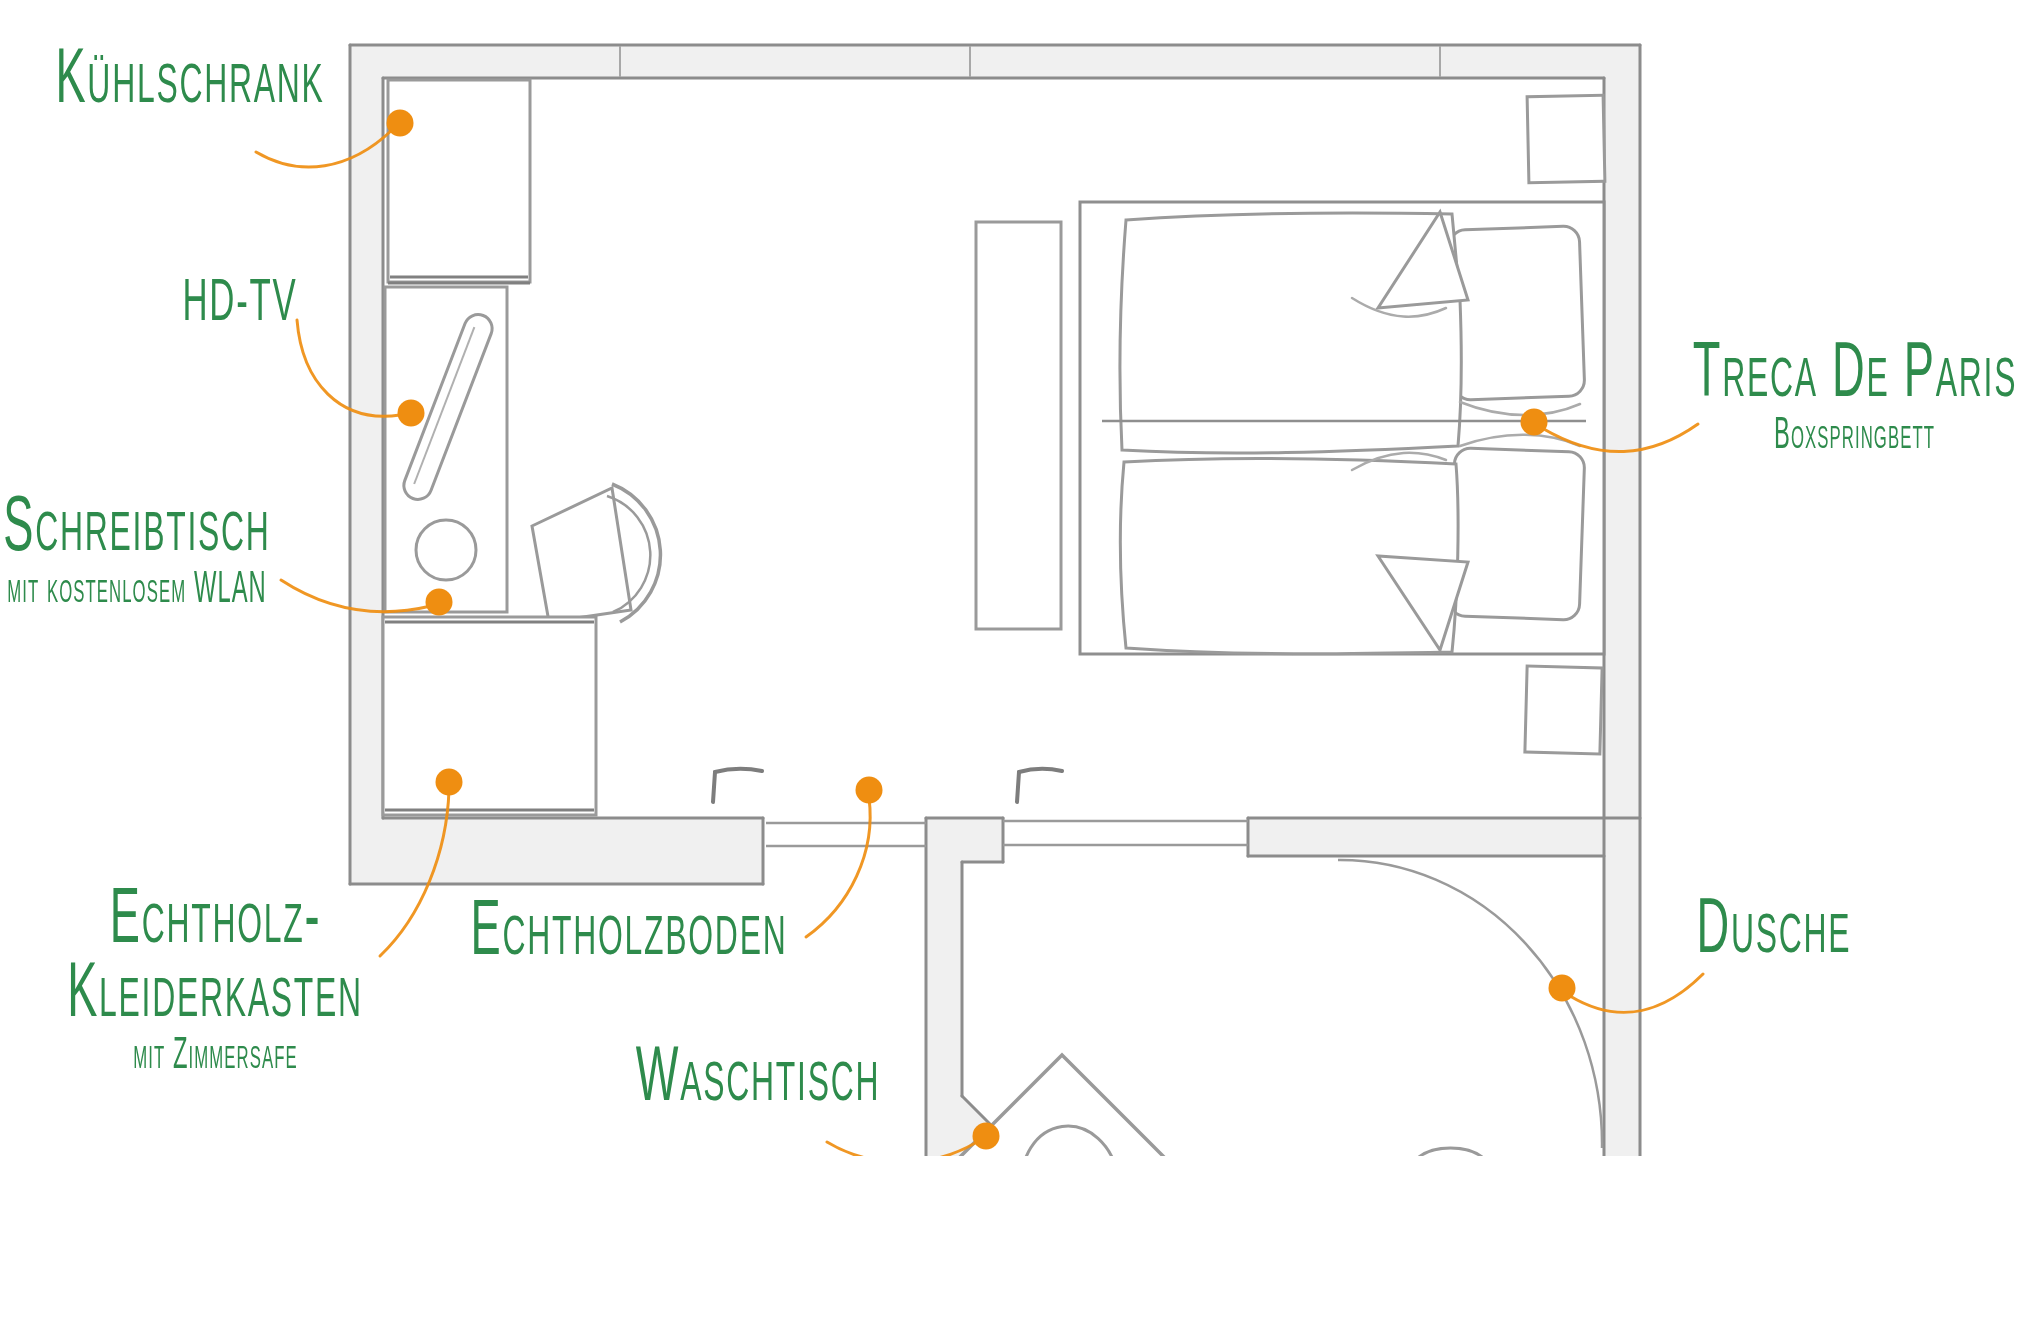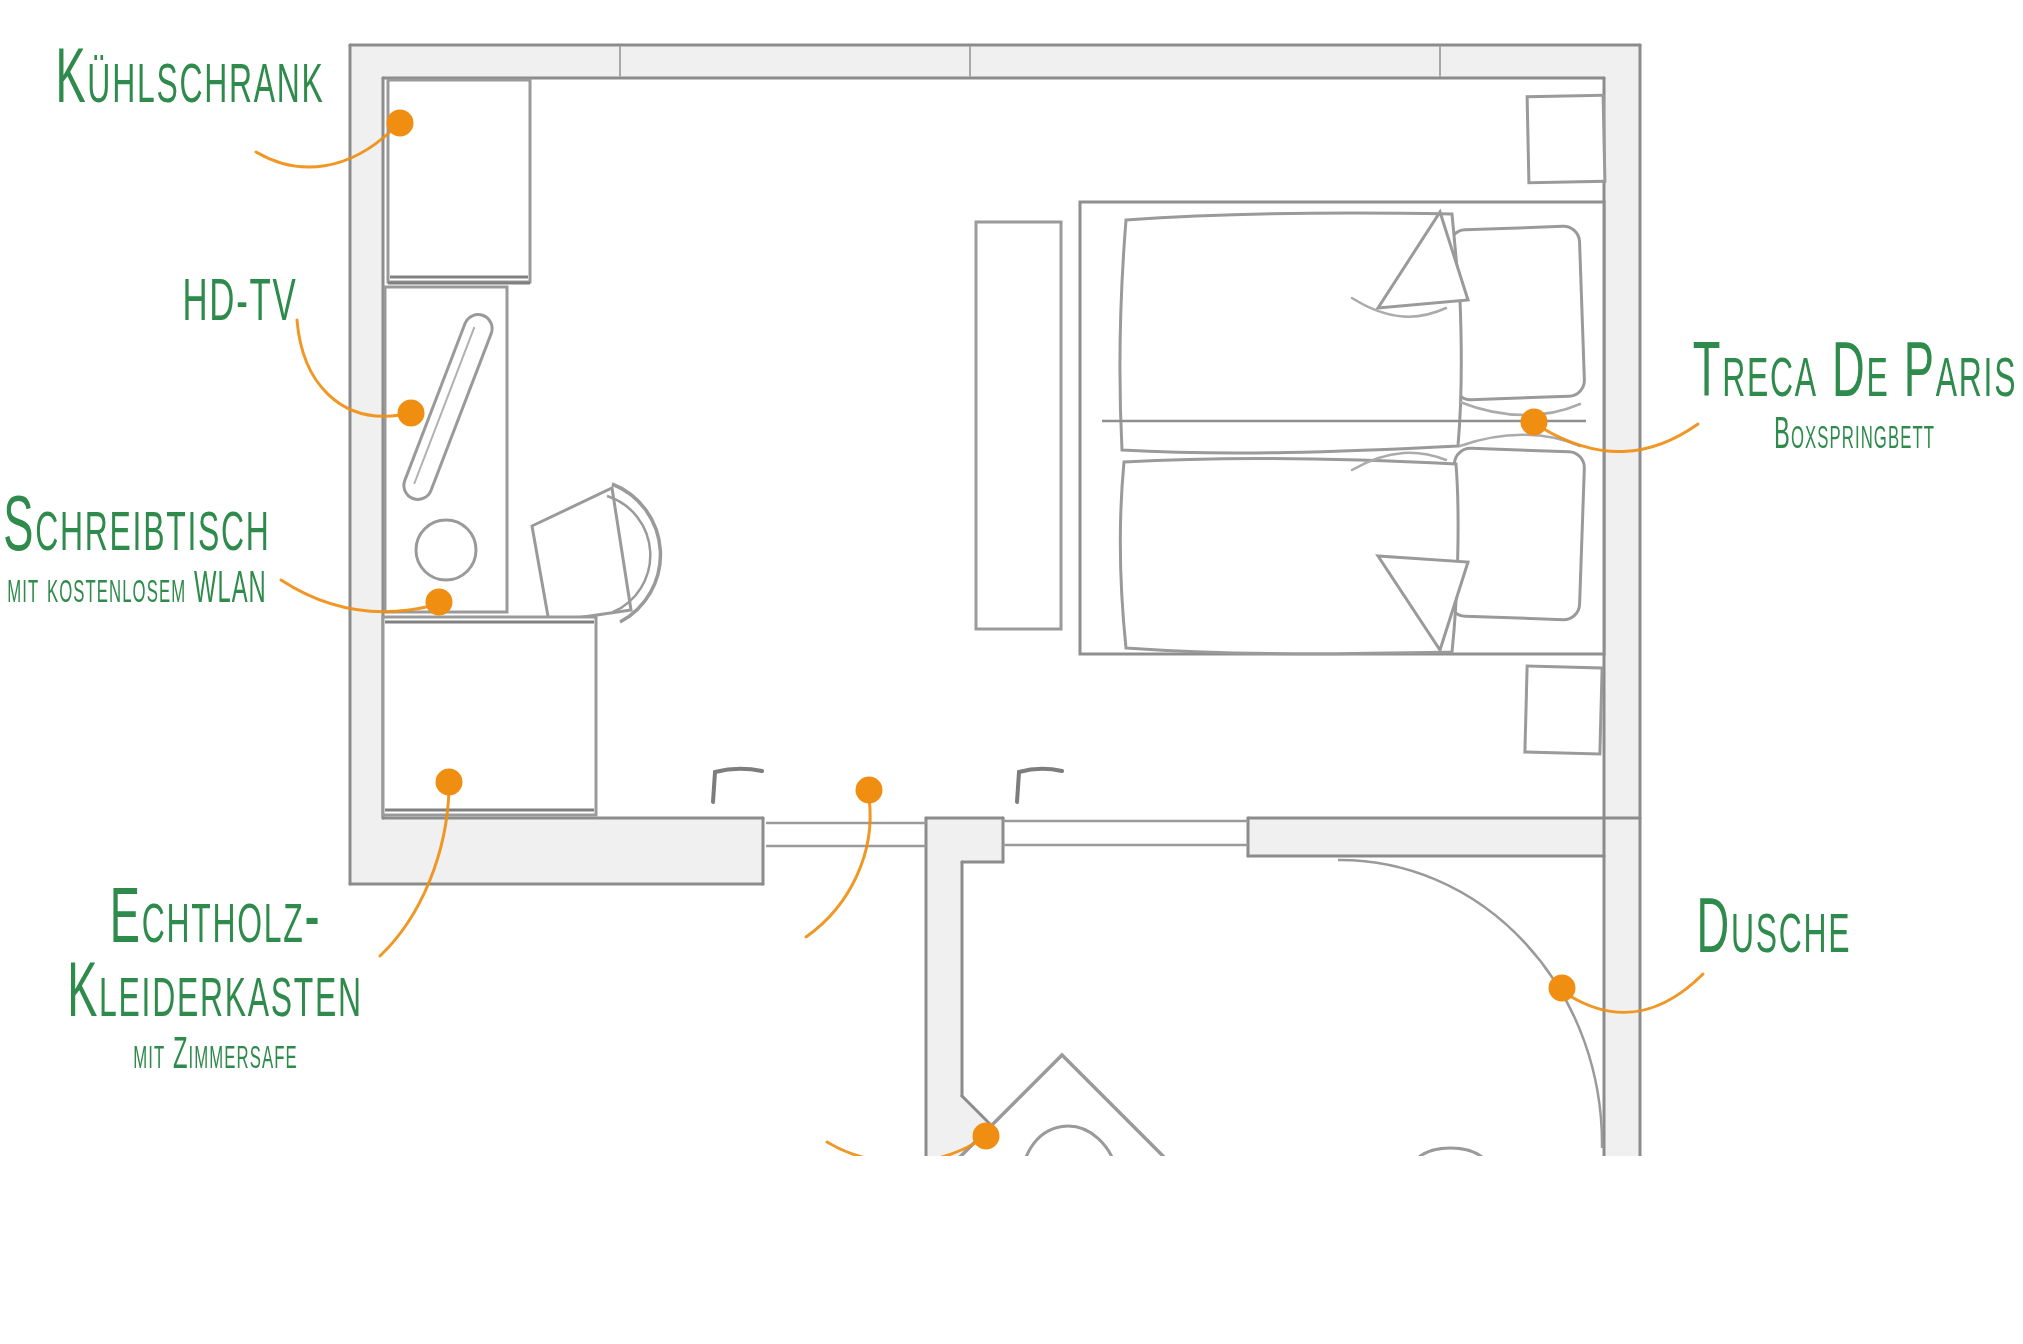--- a/index.html
+++ b/index.html
@@ -198,21 +198,27 @@
     <span class="line main"><span class="squeeze">Schreibtisch</span></span>
     <span class="line sub"><span class="squeeze">mit kostenlosem WLAN</span></span>
   </div>
 
   <div class="callout" style="left:215px;top:878px;">
     <span class="line main"><span class="squeeze">Echtholz-</span></span>
     <span class="line main"><span class="squeeze">Kleiderkasten</span></span>
     <span class="line sub"><span class="squeeze">mit Zimmersafe</span></span>
   </div>
 
-
+  <div class="callout" style="left:629px;top:890px;">
+    <span class="line main"><span class="squeeze">Echtholzboden</span></span>
+  </div>
+
+  <div class="callout" style="left:758px;top:1036px;">
+    <span class="line main"><span class="squeeze">Waschtisch</span></span>
+  </div>
 
   <div class="callout" style="left:1855px;top:332px;">
     <span class="line main"><span class="squeeze">Treca De Paris</span></span>
     <span class="line sub"><span class="squeeze">Boxspringbett</span></span>
   </div>
 
   <div class="callout" style="left:1774px;top:888px;text-align:right;">
     <span class="line main"><span class="squeeze">Dusche</span></span>
   </div>
 

